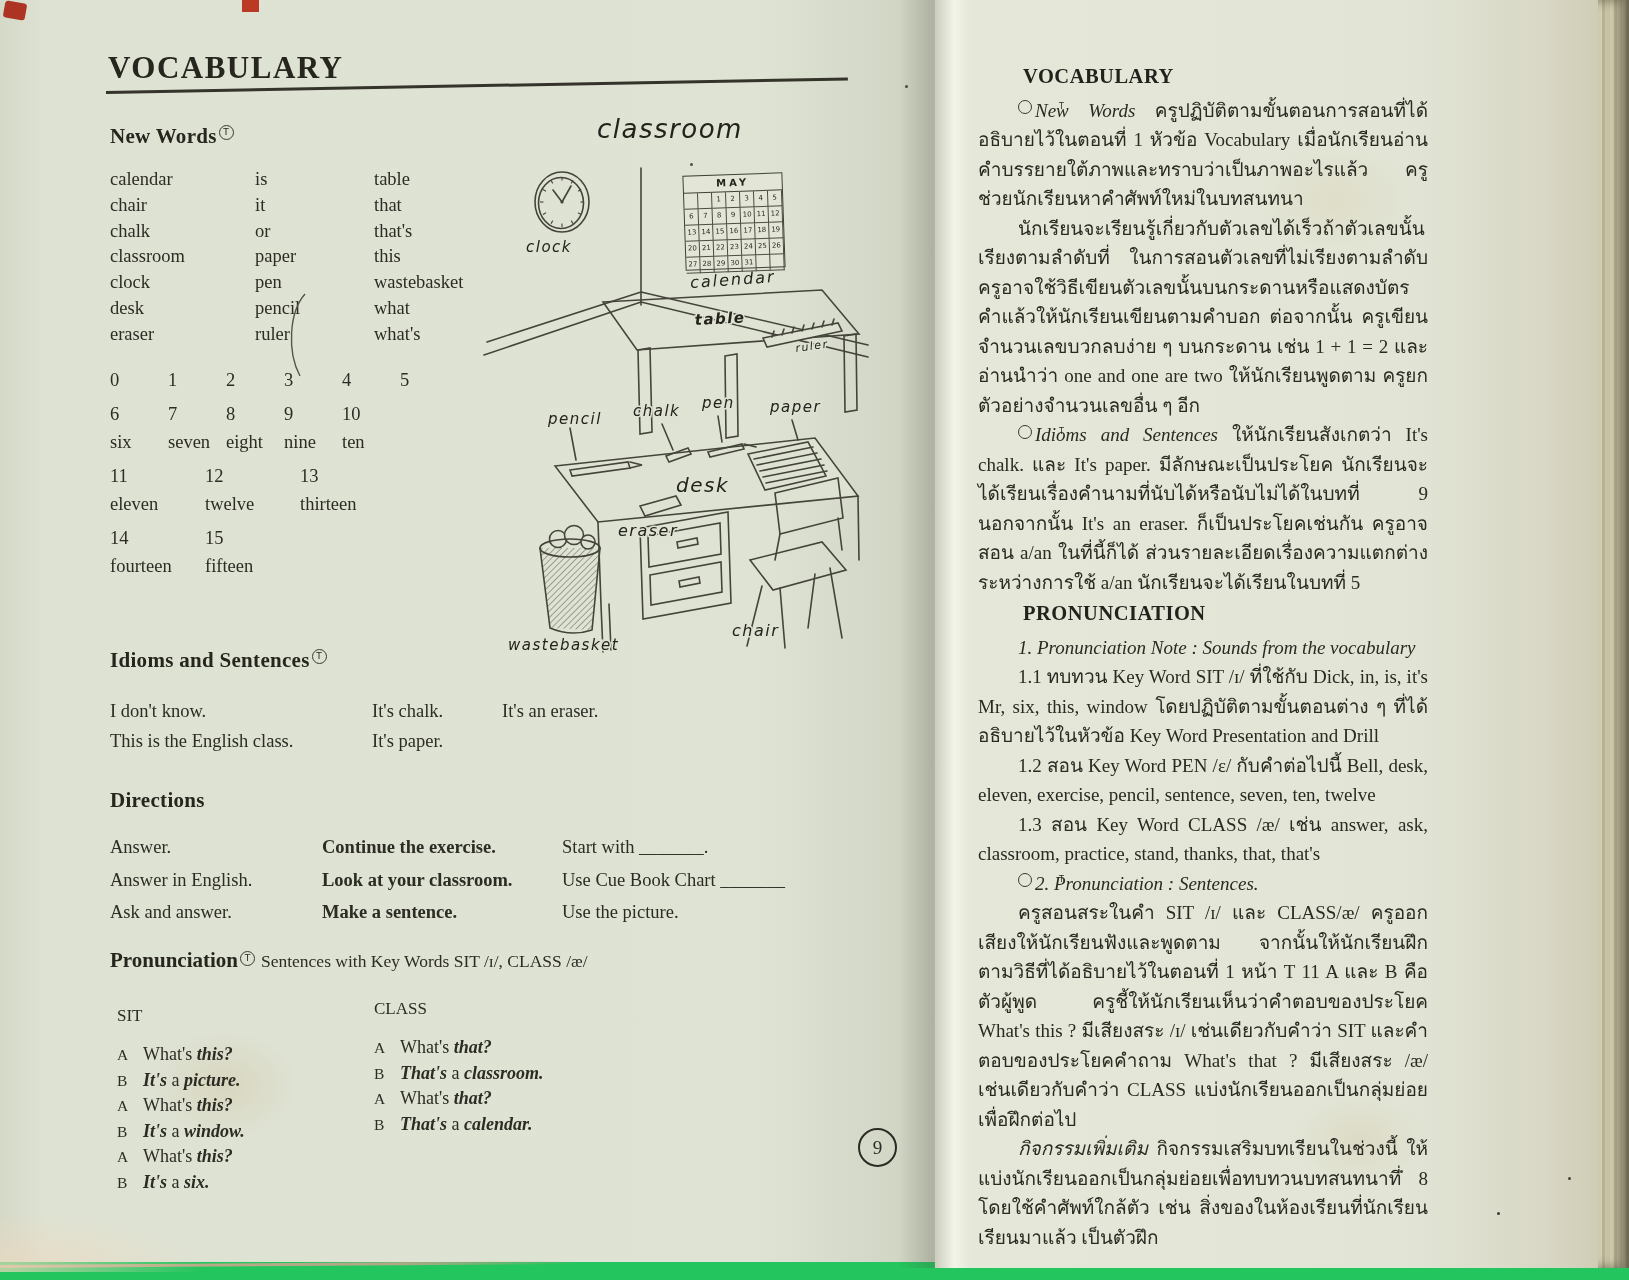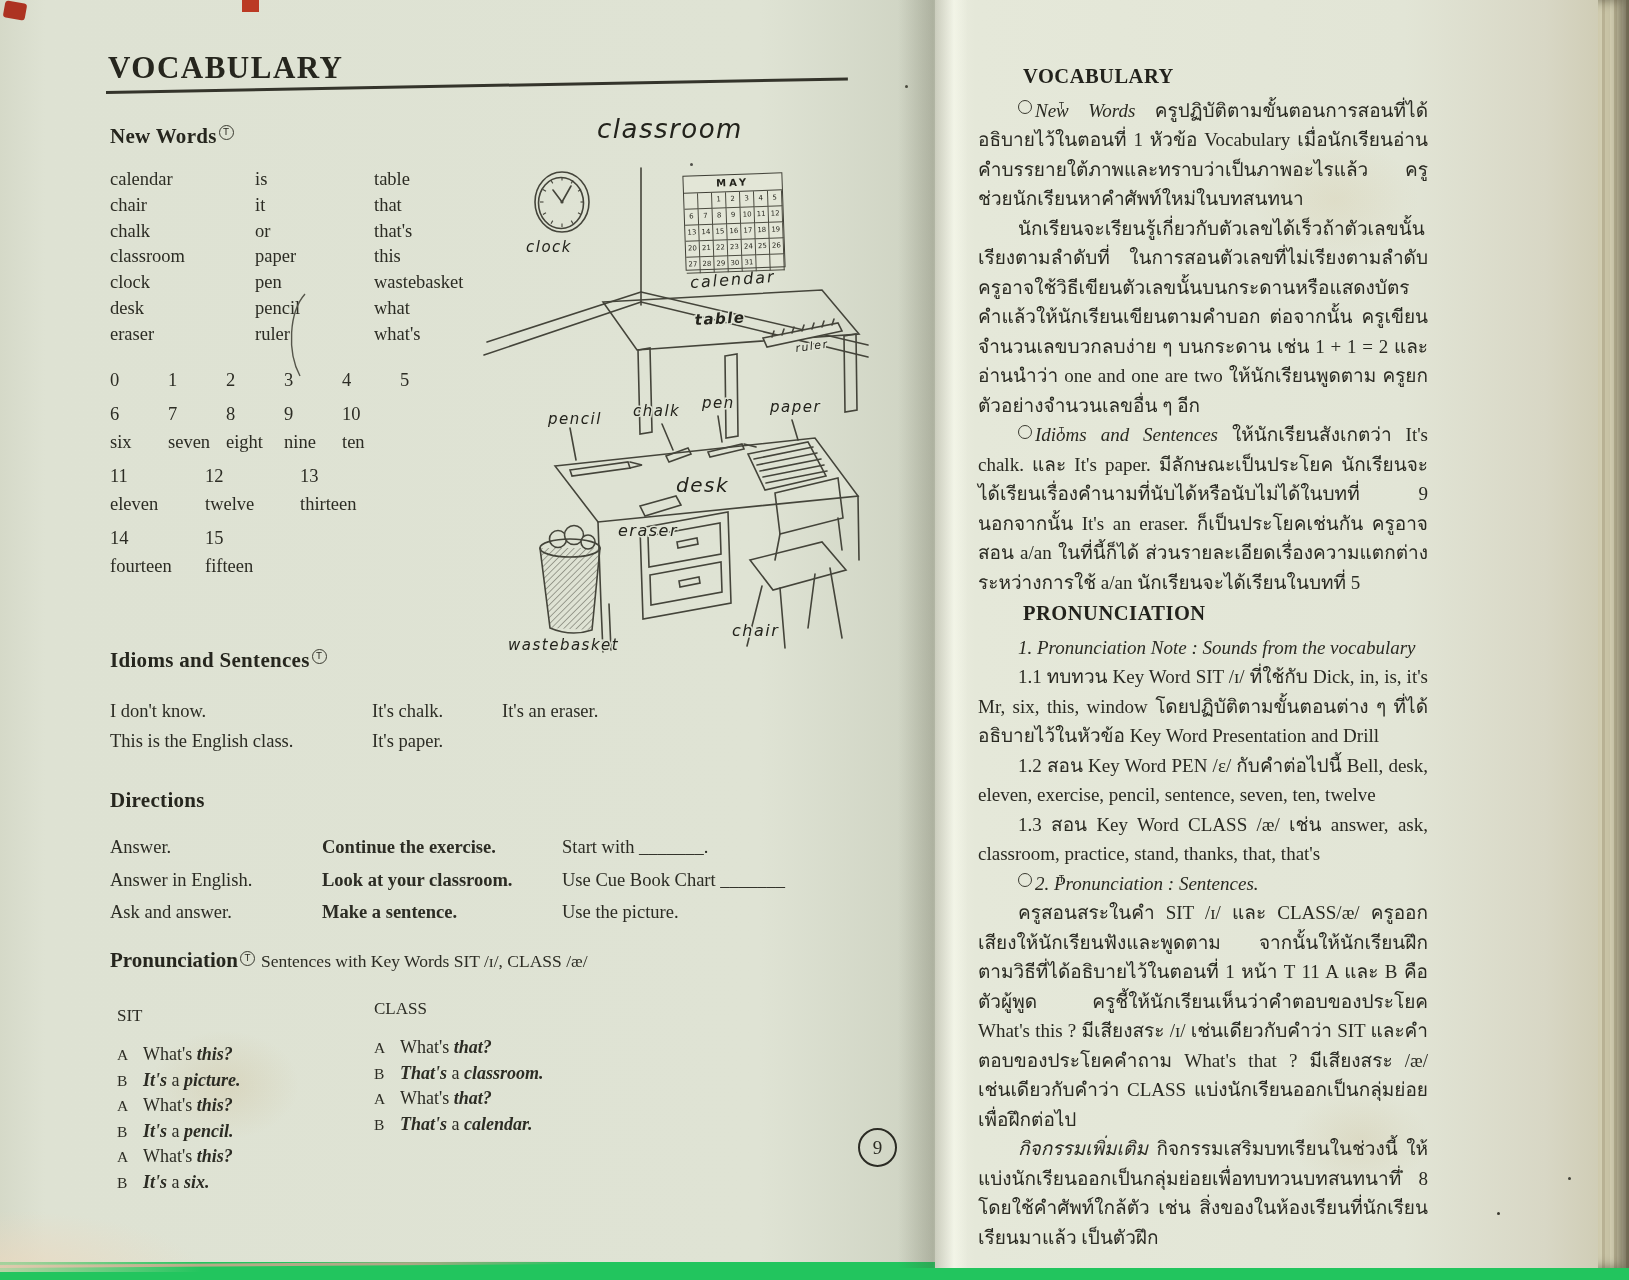--- a/index.html
+++ b/index.html
@@ -174,21 +174,21 @@
     </div>
 
   <div class="pronhead">
     <span class="h2b">Pronunciation</span><span class="tmark sup">T</span><span class="sub">Sentences with Key Words SIT /ɪ/, CLASS /æ/</span>
   </div>
   <div id="sit-col" class="dcol">
       <div class="dlabel">SIT</div>
       <div class="dline"><span class="spk">A</span><span>What's </span><span class="bi">this?</span></div>
       <div class="dline"><span class="spk">B</span><span class="bi">It's</span><span> a </span><span class="bi">picture.</span></div>
       <div class="dline"><span class="spk">A</span><span>What's </span><span class="bi">this?</span></div>
-      <div class="dline"><span class="spk">B</span><span class="bi">It's</span><span> a </span><span class="bi">pencil.</span></div>
+      <div class="dline"><span class="spk">B</span><span class="bi">It's</span><span> a </span><span class="bi">window.</span></div>
       <div class="dline"><span class="spk">A</span><span>What's </span><span class="bi">this?</span></div>
       <div class="dline"><span class="spk">B</span><span class="bi">It's</span><span> a </span><span class="bi">six.</span></div>
     </div>
   <div id="class-col" class="dcol">
       <div class="dlabel">CLASS</div>
       <div class="dline"><span class="spk">A</span><span>What's </span><span class="bi">that?</span></div>
       <div class="dline"><span class="spk">B</span><span class="bi">That's</span><span> a </span><span class="bi">classroom.</span></div>
       <div class="dline"><span class="spk">A</span><span>What's </span><span class="bi">that?</span></div>
       <div class="dline"><span class="spk">B</span><span class="bi">That's</span><span> a </span><span class="bi">calendar.</span></div>
     </div>

